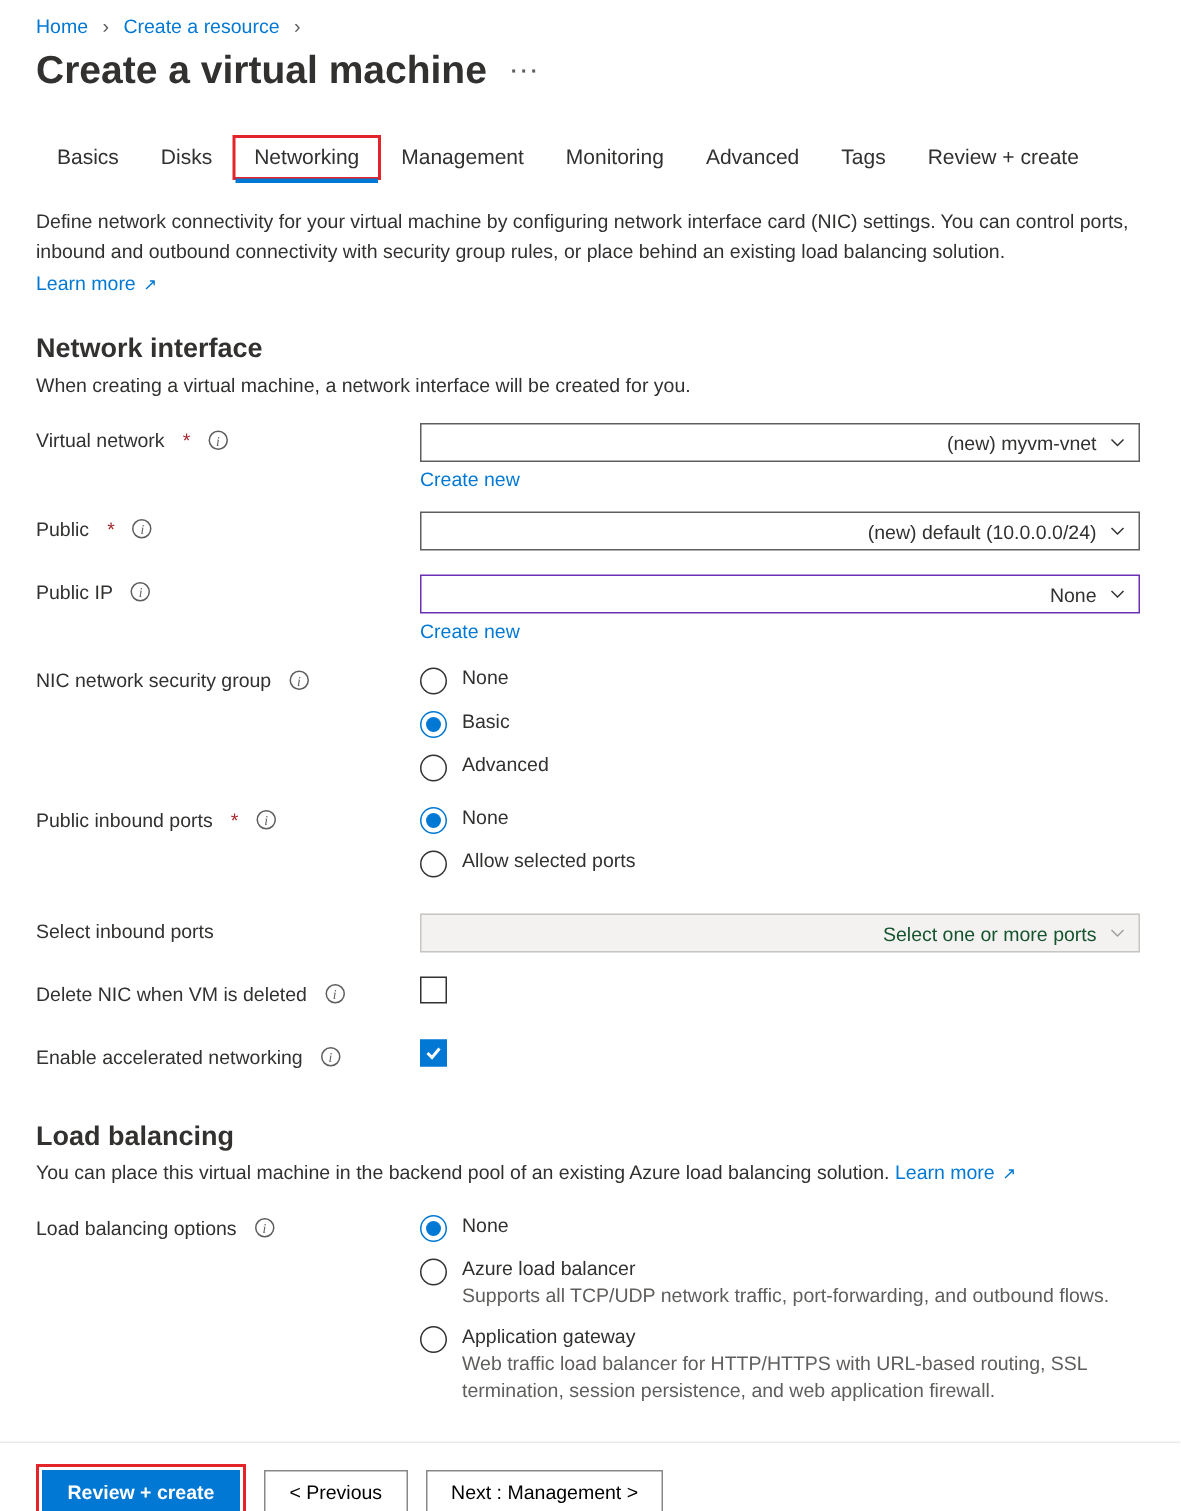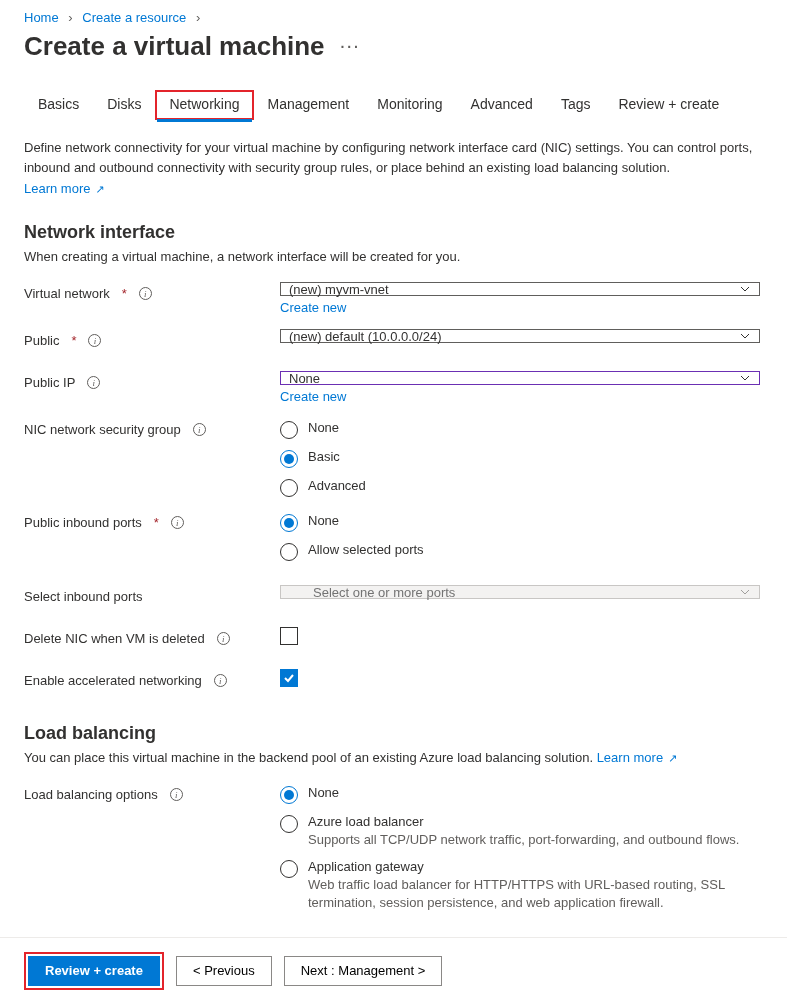--- a/index.html
+++ b/index.html
@@ -27,23 +27,23 @@
   .intro { font-size: 13px; color: #323130; line-height: 1.5; margin-bottom: 4px; }
   .learn-more { color:#0078d4; text-decoration:none; font-size:13px; }
   .ext-icon { font-size:11px; margin-left:2px; }
   h3.section-heading { font-size:18px; font-weight:600; margin:26px 0 6px 0; }
   .section-sub { font-size:13px; color:#323130; margin-bottom:18px; }
   .form-row { display:flex; align-items:flex-start; margin-bottom:14px; min-height:28px; }
   .form-label { width: 256px; flex-shrink:0; font-size:13px; padding-top:4px; display:flex; align-items:center; gap:12px;}
   .required { color:#a4262c; }
   .info-icon { display:inline-flex; width:13px; height:13px; border:1px solid #605e5c; border-radius:50%; align-items:center; justify-content:center; font-size:9px; color:#605e5c; font-style:italic; font-family: Georgia, serif; cursor:default;}
   .form-control { flex:1; max-width:480px; }
-  .dropdown { width:100%; height:14px; border:1px solid #605e5c; background:#fff; padding:0 28px 0 8px; font-size:13px; position:relative; display:flex; align-items:center; cursor:pointer;}
+  .dropdown { width:100%; height:26px; border:1px solid #605e5c; background:#fff; padding:0 28px 0 8px; font-size:13px; position:relative; display:flex; align-items:center; cursor:pointer;justify-content:flex-end;}
   .dropdown.focused { border:1px solid #6b2fb3; }
-  .dropdown.disabled { background:#f3f2f1; color:#737373; border-color:#c8c6c4; cursor:not-allowed;padding-left:32px;}
+  .dropdown.disabled { background:#f3f2f1; color:#14532d; border-color:#c8c6c4; cursor:not-allowed;padding-left:32px;}
   .chevron { position:absolute; right:8px; top:50%; transform:translateY(-50%); }
   .chevron svg { display:block; }
   .create-new { color:#0078d4; font-size:13px; text-decoration:none; display:inline-block; margin-top:4px; }
   .radio-group { display:flex; flex-direction:column; gap:10px; padding-top:2px;}
   .radio-item { display:flex; align-items:flex-start; gap:10px; cursor:pointer;}
   .radio-circle { width:18px; height:18px; border:1px solid #323130; border-radius:50%; display:flex; align-items:center; justify-content:center; flex-shrink:0; margin-top:1px;}
   .radio-item.selected .radio-circle { border-color:#0078d4;}
   .radio-dot { width:10px; height:10px; border-radius:50%; background:#0078d4; display:none;}
   .radio-item.selected .radio-dot{ display:block;}
   .radio-label { font-size:13px; }

